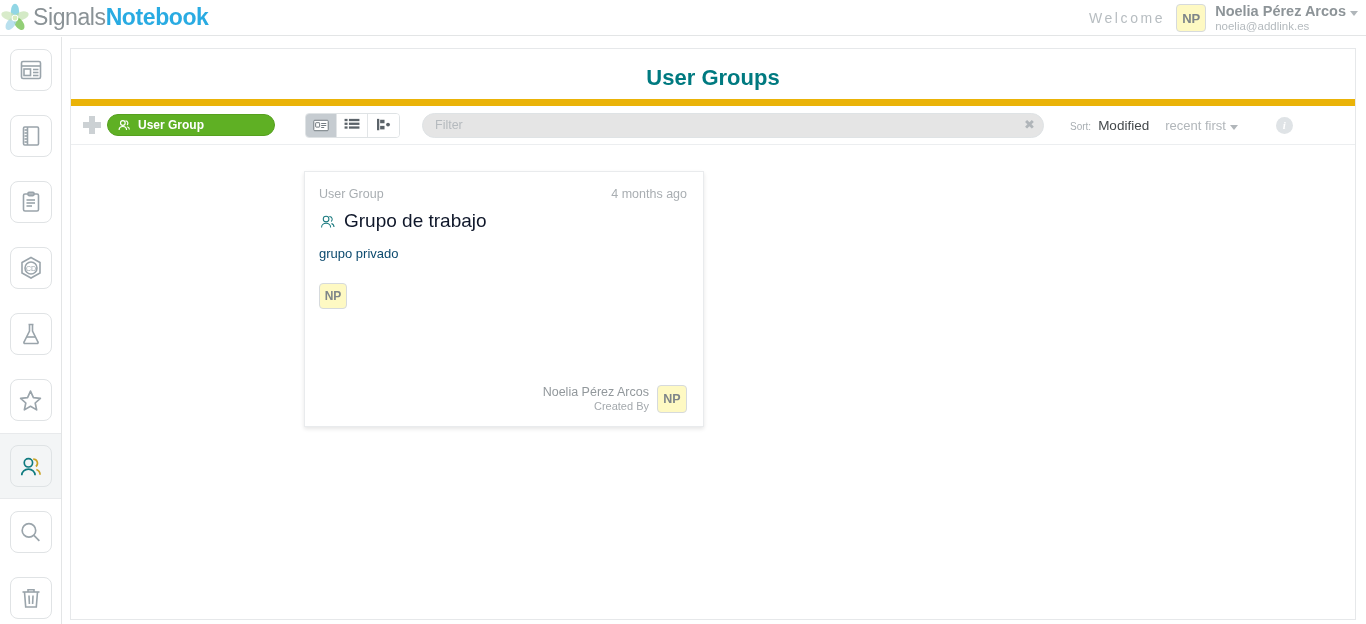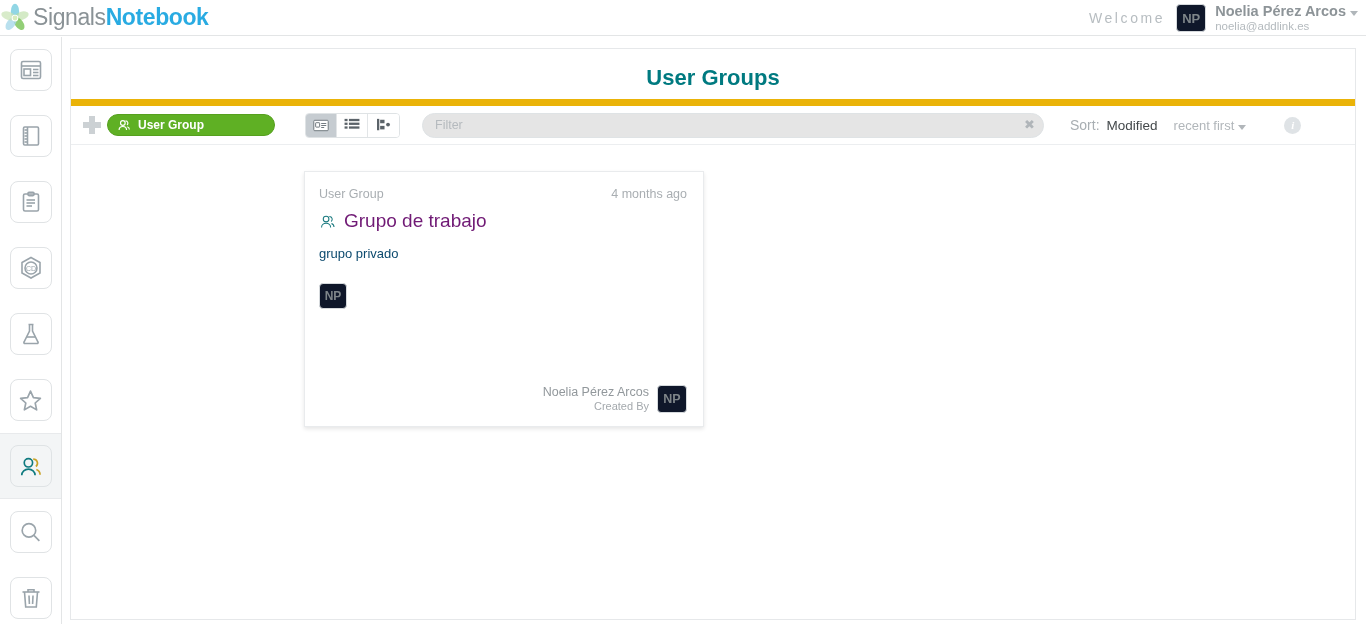--- a/index.html
+++ b/index.html
@@ -31,21 +31,21 @@
     position: absolute; right: 4px; top: 0;
     height: 36px; display: flex; align-items: center;
   }
   .welcome {
     color: #b7bdc1; font-size: 14px;
     letter-spacing: 2.6px; margin-right: 11px;
     white-space: nowrap;
   }
   .avatar {
     border: 1px solid #d6dadd; border-radius: 4px;
-    background: #0f172a; color: #7e8589;
+    background: #fef9c3; color: #7e8589;
     font-size: 13px; font-weight: 700;
     display: flex; align-items: center; justify-content: center;
   }
   .avatar-hdr { width: 30px; height: 28px; margin-right: 9px; }
   .user-names { display: flex; flex-direction: column; line-height: 1.12; padding-right: 4px; }
   .user-fullname {
     font-size: 14.5px; font-weight: 700; color: #8d9498;
     white-space: nowrap; position: relative; padding-right: 12px;
   }
   .caret-dn {
@@ -135,21 +135,21 @@
   }
   .filter-input::placeholder { color: #b5babe; }
   .filter-clear {
     position: absolute; right: 9px; top: 4px;
     font-size: 13px; color: #b0b5b9; line-height: 16px;
   }
 
   .sort-area {
     display: flex; align-items: baseline; margin-left: 26px; white-space: nowrap;
   }
-  .sort-lbl { font-size: 14px; color: #a8aeb2; margin-right: 7px; }
+  .sort-lbl { font-size: 10px; color: #a8aeb2; margin-right: 7px; }
   .sort-field { font-size: 13.5px; color: #43484b; margin-right: 16px; }
   .sort-dir { font-size: 13px; color: #b1b6ba; position: relative; padding-right: 12px; }
   .sort-dir .caret-dn { border-top-color: #b1b6ba; bottom: 3px; }
   .info-icon {
     width: 17px; height: 17px; border-radius: 50%;
     background: #dfe3e6; color: #ffffff;
     font-size: 11px; font-weight: 700; font-style: italic;
     display: flex; align-items: center; justify-content: center;
     margin-left: 38px; font-family: "Liberation Serif", serif;
   }
@@ -163,21 +163,21 @@
     box-shadow: 0 2px 4px rgba(0,0,0,0.10);
     padding: 15px 16px 12px 14px;
     display: flex; flex-direction: column;
     position: relative;
   }
   .card-top { display: flex; justify-content: space-between; }
   .card-type { font-size: 12.5px; color: #a9aeb2; }
   .card-age { font-size: 12.5px; color: #a9aeb2; }
   .card-title {
     display: flex; align-items: center;
-    margin-top: 9px; color: #701a75;
+    margin-top: 9px; color: #0f172a;
     font-size: 19px;
   }
   .card-title .t { margin-left: 8px; }
   .card-sub { font-size: 13px; color: #0c4a6e; margin-top: 14px; }
   .member-row { margin-top: 22px; display: flex; }
   .avatar-member { width: 28px; height: 26px; font-size: 12px; }
   .card-footer {
     margin-top: auto; display: flex;
     align-items: center; justify-content: flex-end;
   }

